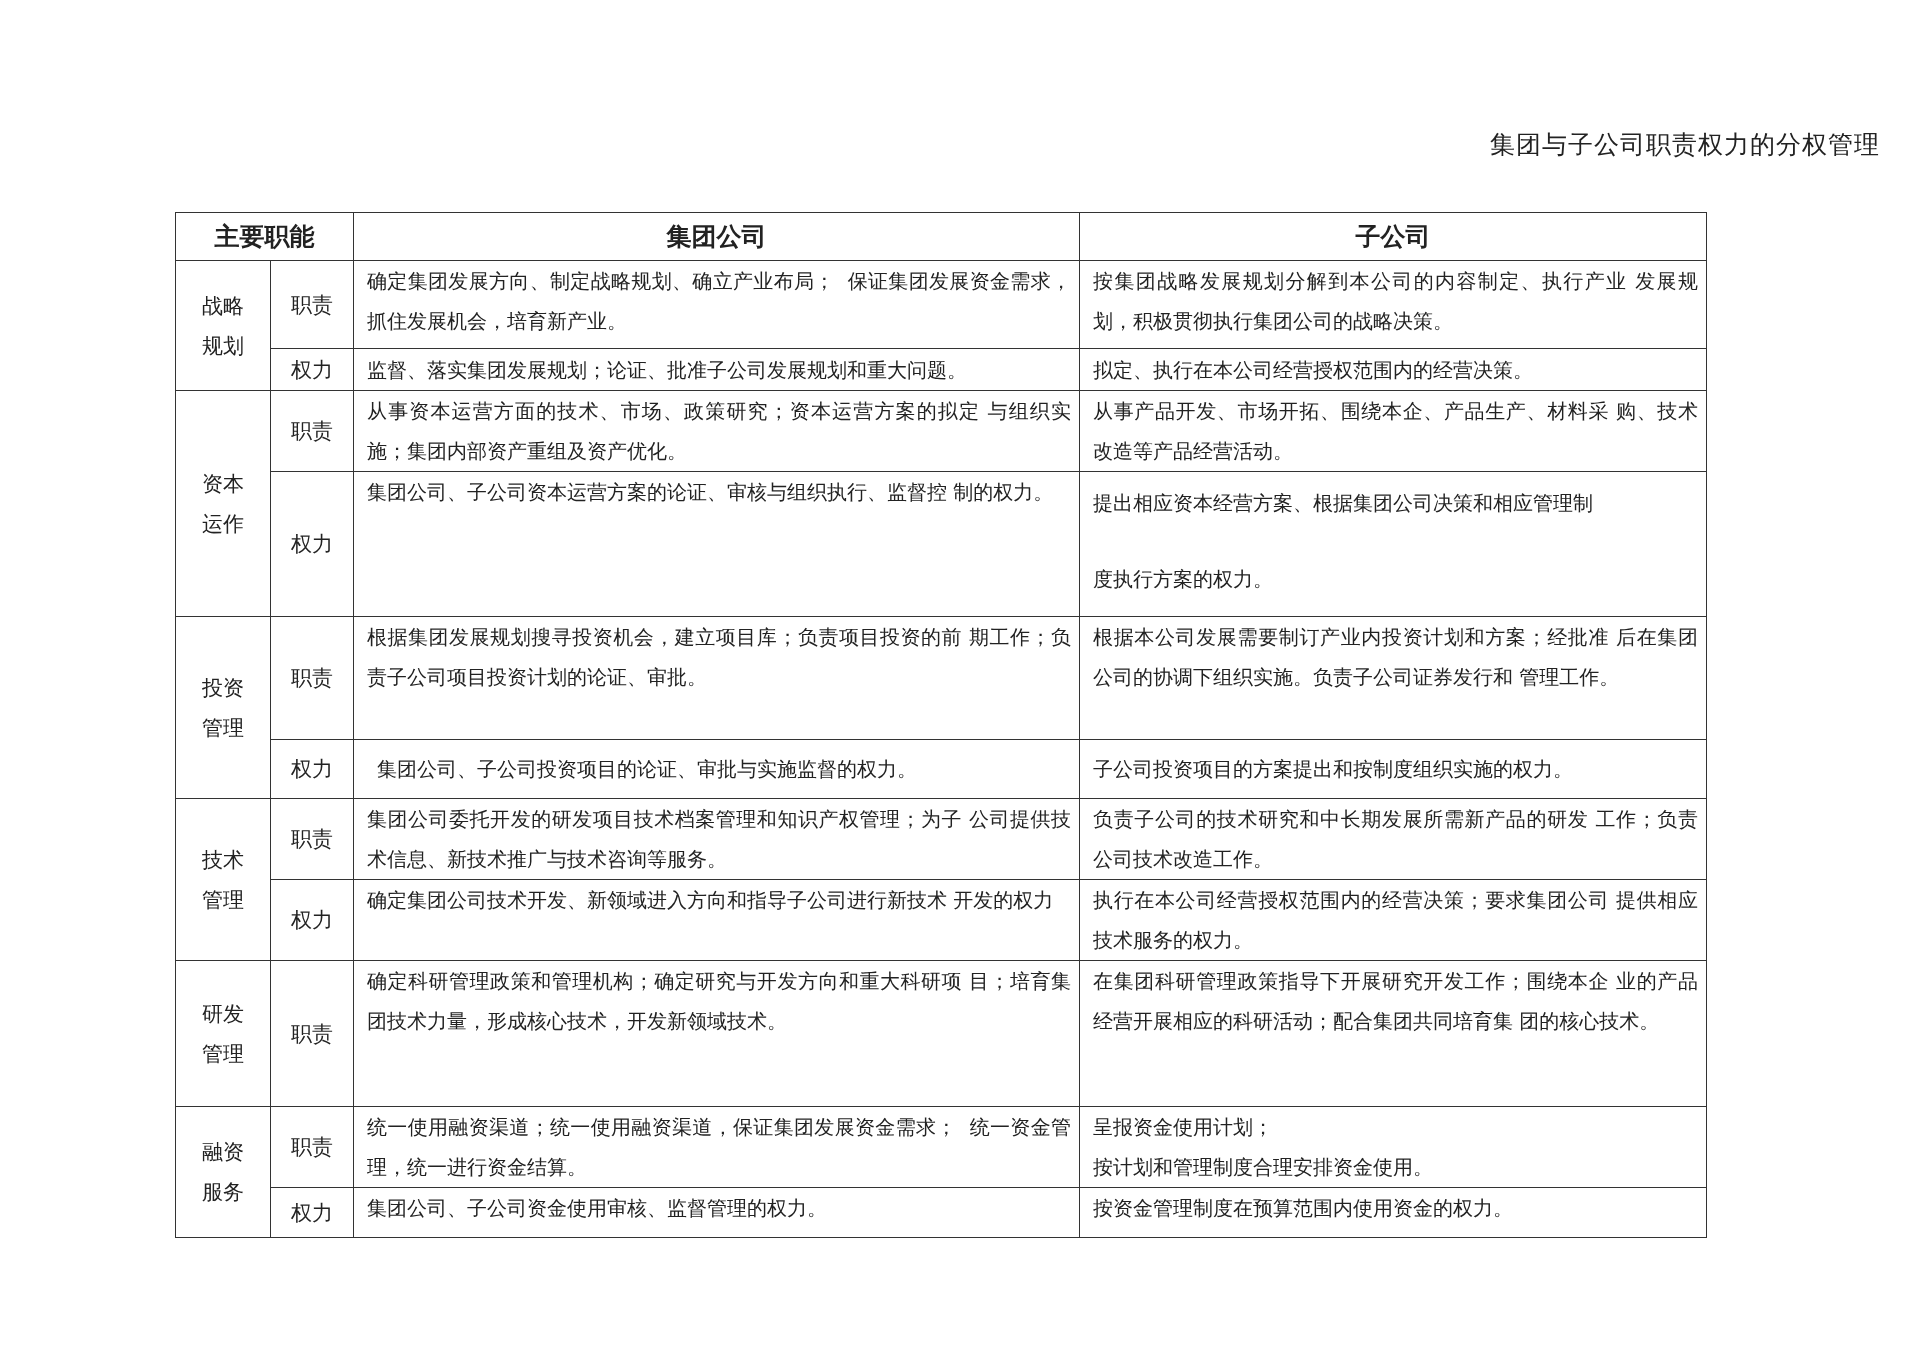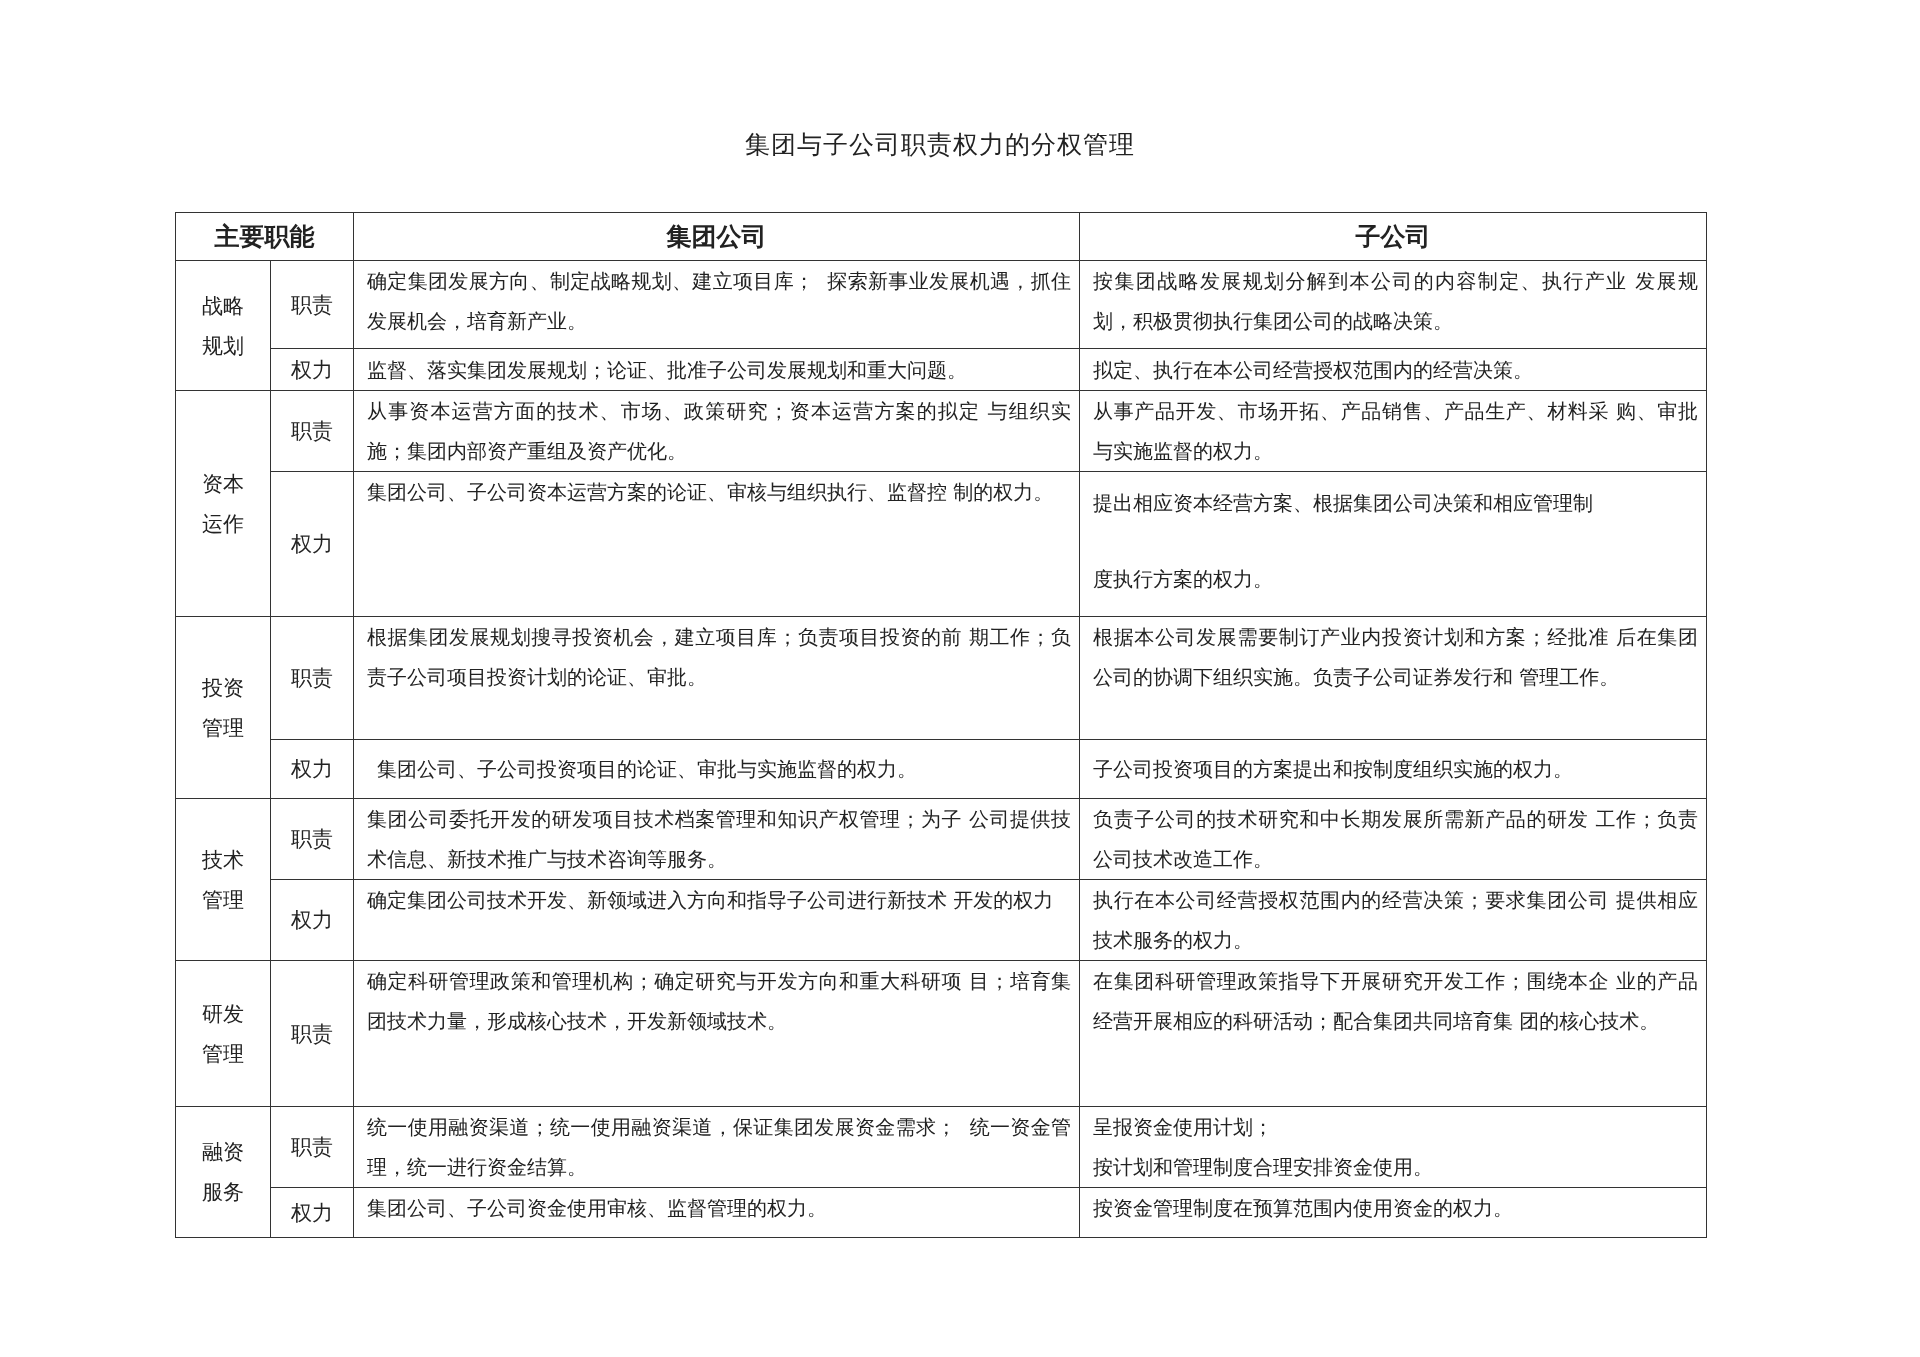--- a/index.html
+++ b/index.html
@@ -1,18 +1,18 @@
 <!DOCTYPE html>
 <html><head>
 <meta charset="utf-8">
 <style>
   html, body { margin: 0; padding: 0; background: #ffffff; }
   body { width: 1920px; height: 1357px; position: relative; overflow: hidden;
          font-family: "DejaVu Serif", "Liberation Serif", serif; color: #222; }
-  .title { position: absolute; top: 128px; left: 0; width: 1880px; text-align: center;
+  .title { position: absolute; top: 128px; left: 0; width: 1880px; text-align: right;
            font-size: 25px; letter-spacing: 1px; color: #222; }
   table.grid { position: absolute; left: 175px; top: 212px; width: 1531px;
                border-collapse: collapse; table-layout: fixed; }
   table.grid td, table.grid th { border: 1.4px solid #333; padding: 0; vertical-align: middle; }
   table.grid th { font-weight: bold; font-size: 25px; text-align: center; height: 47px; }
   .cat { text-align: center; font-size: 21px; line-height: 40px; margin-top: 23px; }
   .typ { text-align: center; font-size: 21px; margin-top: 46px; }
   .txt { font-size: 20px; line-height: 40px; padding: 0 8px 0 13px !important;
          text-align: justify; vertical-align: top !important; white-space: pre-wrap; }
   .txt.mid { vertical-align: middle !important; font-family: Liberation Serif, serif; }
@@ -34,35 +34,35 @@
       <tr>
     <th colspan="2">主要职能</th>
     <th>集团公司</th>
     <th>子公司</th>
   </tr>
 
   <tr style="height:88px">
     <td rowspan="2" class="cat"><span style="white-space:pre-line">战略
 规划</span></td>
     <td class="typ">职责</td>
-    <td class="txt">确定集团发展方向、制定战略规划、建立项目库；  探索新事业发展机遇，抓住发展机会，培育新产业。</td>
+    <td class="txt">确定集团发展方向、制定战略规划、确立产业布局；  保证集团发展资金需求，抓住发展机会，培育新产业。</td>
     <td class="txt">按集团战略发展规划分解到本公司的内容制定、执行产业 发展规划，积极贯彻执行集团公司的战略决策。</td>
   </tr>
   <tr style="height:42px">
     <td class="typ">权力</td>
     <td class="txt mid">监督、落实集团发展规划；论证、批准子公司发展规划和重大问题。</td>
     <td class="txt mid">拟定、执行在本公司经营授权范围内的经营决策。</td>
   </tr>
 
   <tr style="height:81px">
     <td rowspan="2" class="cat"><span style="white-space:pre-line">资本
 运作</span></td>
     <td class="typ">职责</td>
     <td class="txt">从事资本运营方面的技术、市场、政策研究；资本运营方案的拟定 与组织实施；集团内部资产重组及资产优化。</td>
-    <td class="txt">从事产品开发、市场开拓、产品销售、产品生产、材料采 购、审批与实施监督的权力。</td>
+    <td class="txt">从事产品开发、市场开拓、围绕本企、产品生产、材料采 购、技术改造等产品经营活动。</td>
   </tr>
   <tr style="height:145px">
     <td class="typ">权力</td>
     <td class="txt">集团公司、子公司资本运营方案的论证、审核与组织执行、监督控 制的权力。</td>
     <td class="txt" style="padding-top:12px !important;line-height:38px">提出相应资本经营方案、根据集团公司决策和相应管理制
 
 度执行方案的权力。</td>
   </tr>
 
   <tr style="height:123px">

